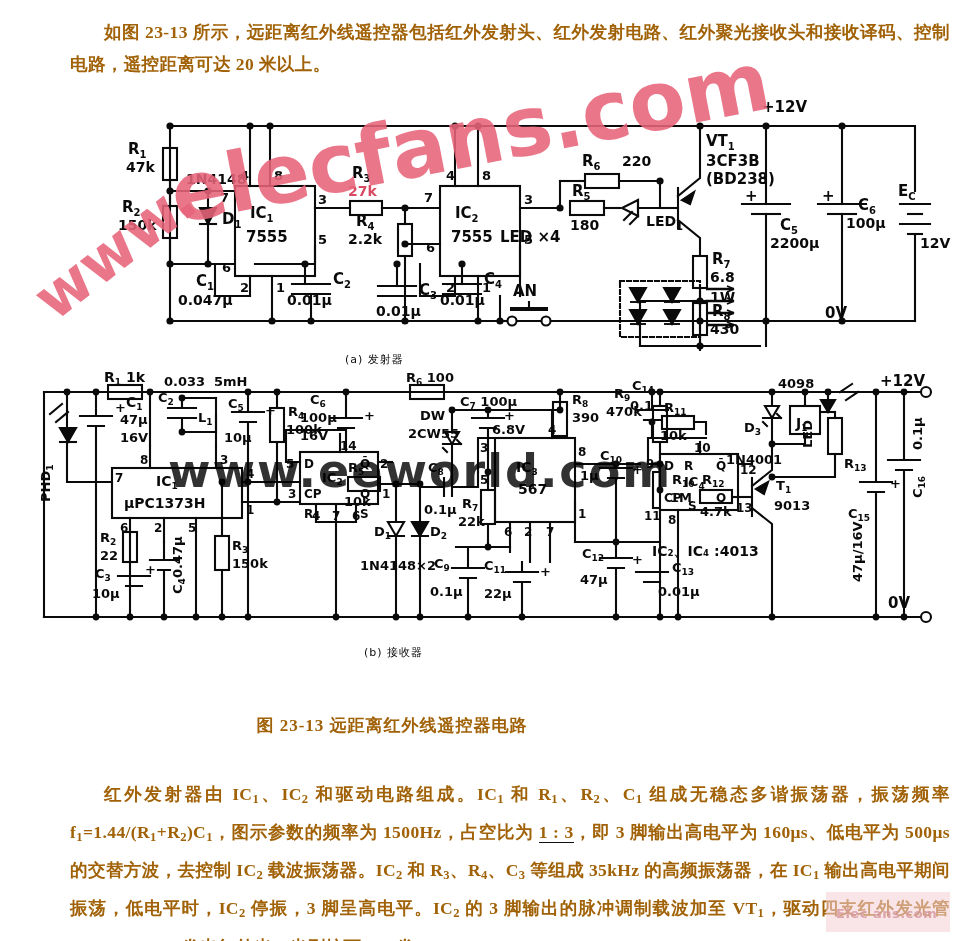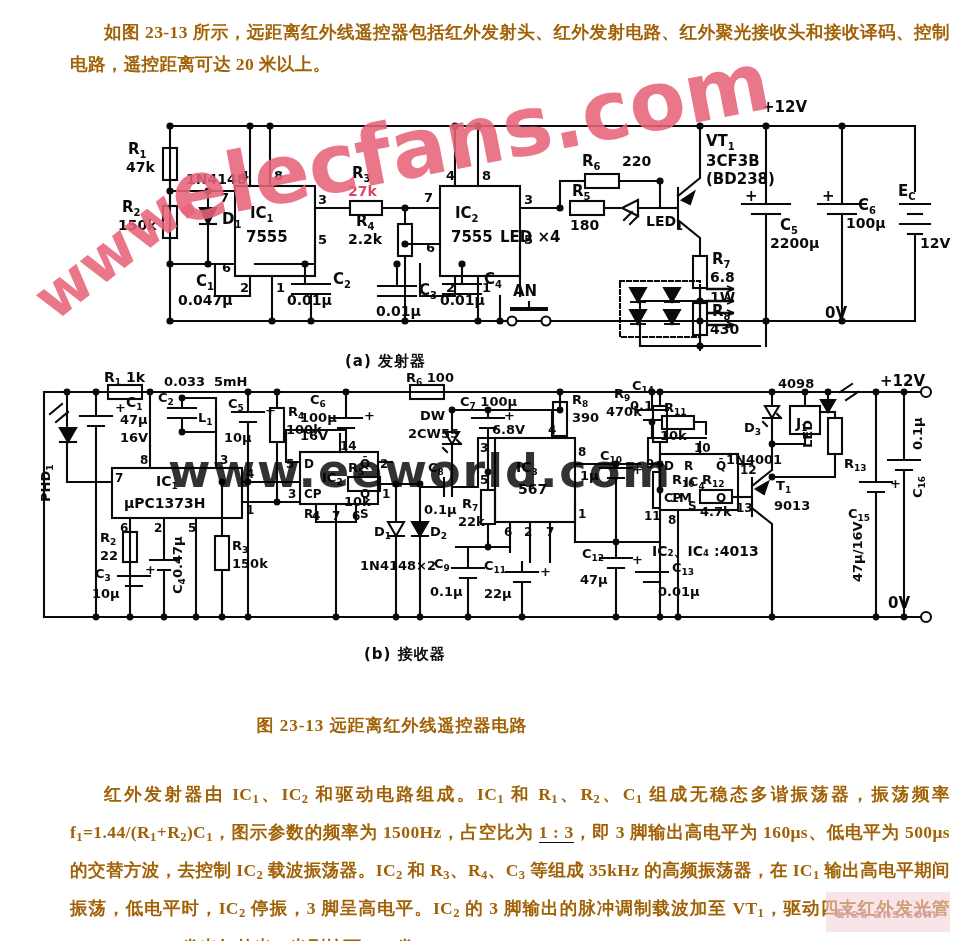--- a/index.html
+++ b/index.html
@@ -10,21 +10,21 @@
   .prose{position:absolute;font-family:Liberation Serif, serif;
          color:#a16207;font-weight:700;letter-spacing:.4px;margin-left:10px;}
   #para-top{left:60px;top:16px;width:880px;font-size:17.5px;line-height:32px;text-indent:34px;text-align:justify;}
   #fig-caption{left:0;top:714px;width:764px;text-align:center;font-size:17px;font-weight:700;letter-spacing:1px;}
   #para-bottom{left:60px;top:778px;width:880px;font-size:17.5px;line-height:33px;text-indent:34px;text-align:justify;}
   .sub{font-size:.72em;vertical-align:-0.25em;}
   .uline{border-bottom:1.5px solid #111;}
 
   
   .subcap{position:absolute;font-family:"DejaVu Sans","Liberation Sans",sans-serif;
-          font-weight:700;font-size:15px;color:#0b0b0b;letter-spacing:1px;}
+          font-weight:400;font-size:11px;color:#0b0b0b;letter-spacing:1px;}
   #cap-a{left:345px;top:352px;}
   #cap-b{left:364px;top:645px;}
 
   
   .sch{position:absolute;}
   #sch-a{left:0px;top:96px;width:960px;height:255px;}
   #sch-b{left:0px;top:372px;width:960px;height:272px;}
   .sch svg{display:block;}
 
   

